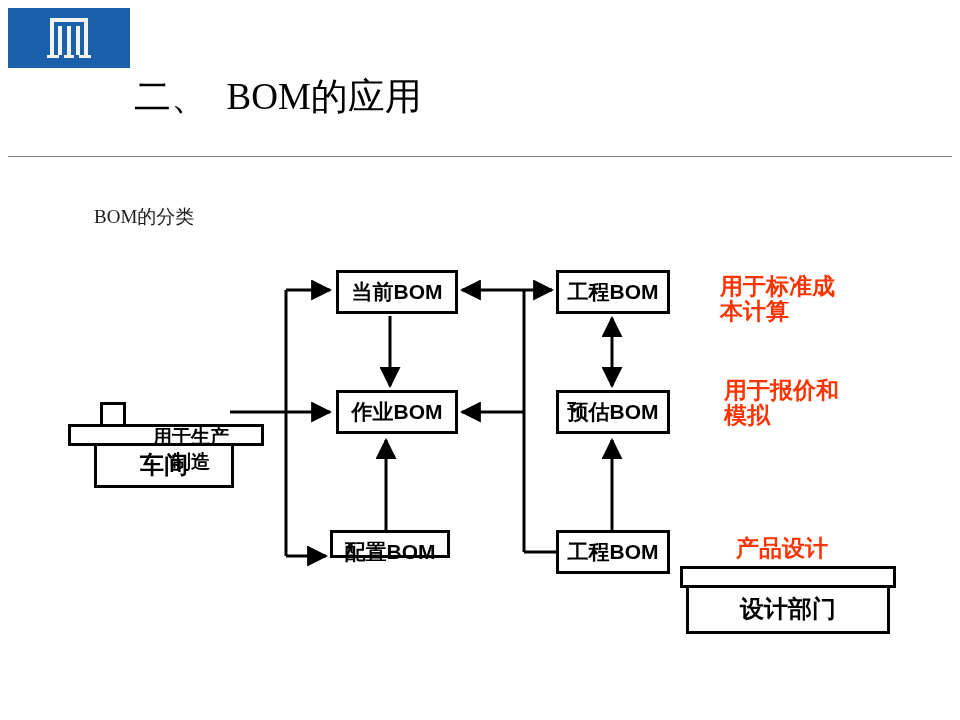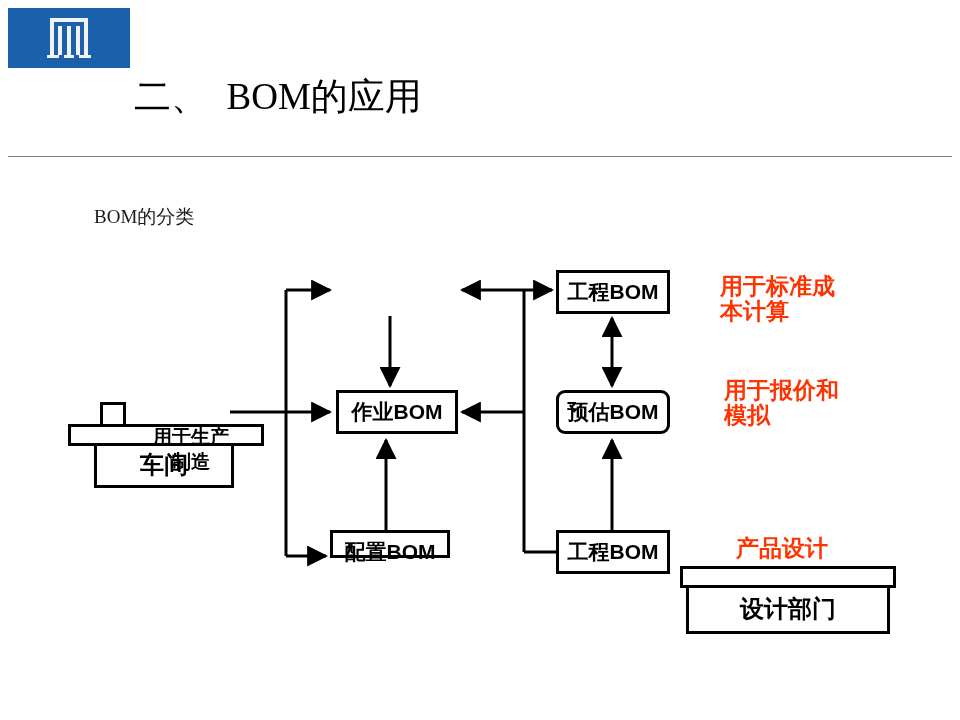--- a/index.html
+++ b/index.html
@@ -193,30 +193,33 @@
         <path d="M 524 552 L 556 552"></path>
 
         <path d="M 524 290 L 462 290" marker-end="url(#ah)"></path>
 
         <path d="M 524 290 L 552 290" marker-end="url(#ah)"></path>
 
         <path d="M 524 412 L 462 412" marker-end="url(#ah)"></path>
       </g>
     </svg>
 
+    <div class="node" style="left:336px; top:270px; width:122px; height:44px;">
+      <span class="lbl">当前BOM</span>
+    </div>
 
     <div class="node" style="left:556px; top:270px; width:114px; height:44px;">
       <span class="lbl">工程BOM</span>
     </div>
 
     <div class="node" style="left:336px; top:390px; width:122px; height:44px;">
       <span class="lbl">作业BOM</span>
     </div>
 
-    <div class="node" style="left:556px; top:390px; width:114px; height:44px;border-radius:9px;">
+    <div class="node" style="left:556px; top:390px; width:114px; height:44px;">
       <span class="lbl">预估BOM</span>
     </div>
 
     <div class="node" style="left:330px; top:530px; width:120px; height:28px;">
       <span class="lbl">配置BOM</span>
     </div>
 
     <div class="node" style="left:556px; top:530px; width:114px; height:44px;">
       <span class="lbl">工程BOM</span>
     </div>

